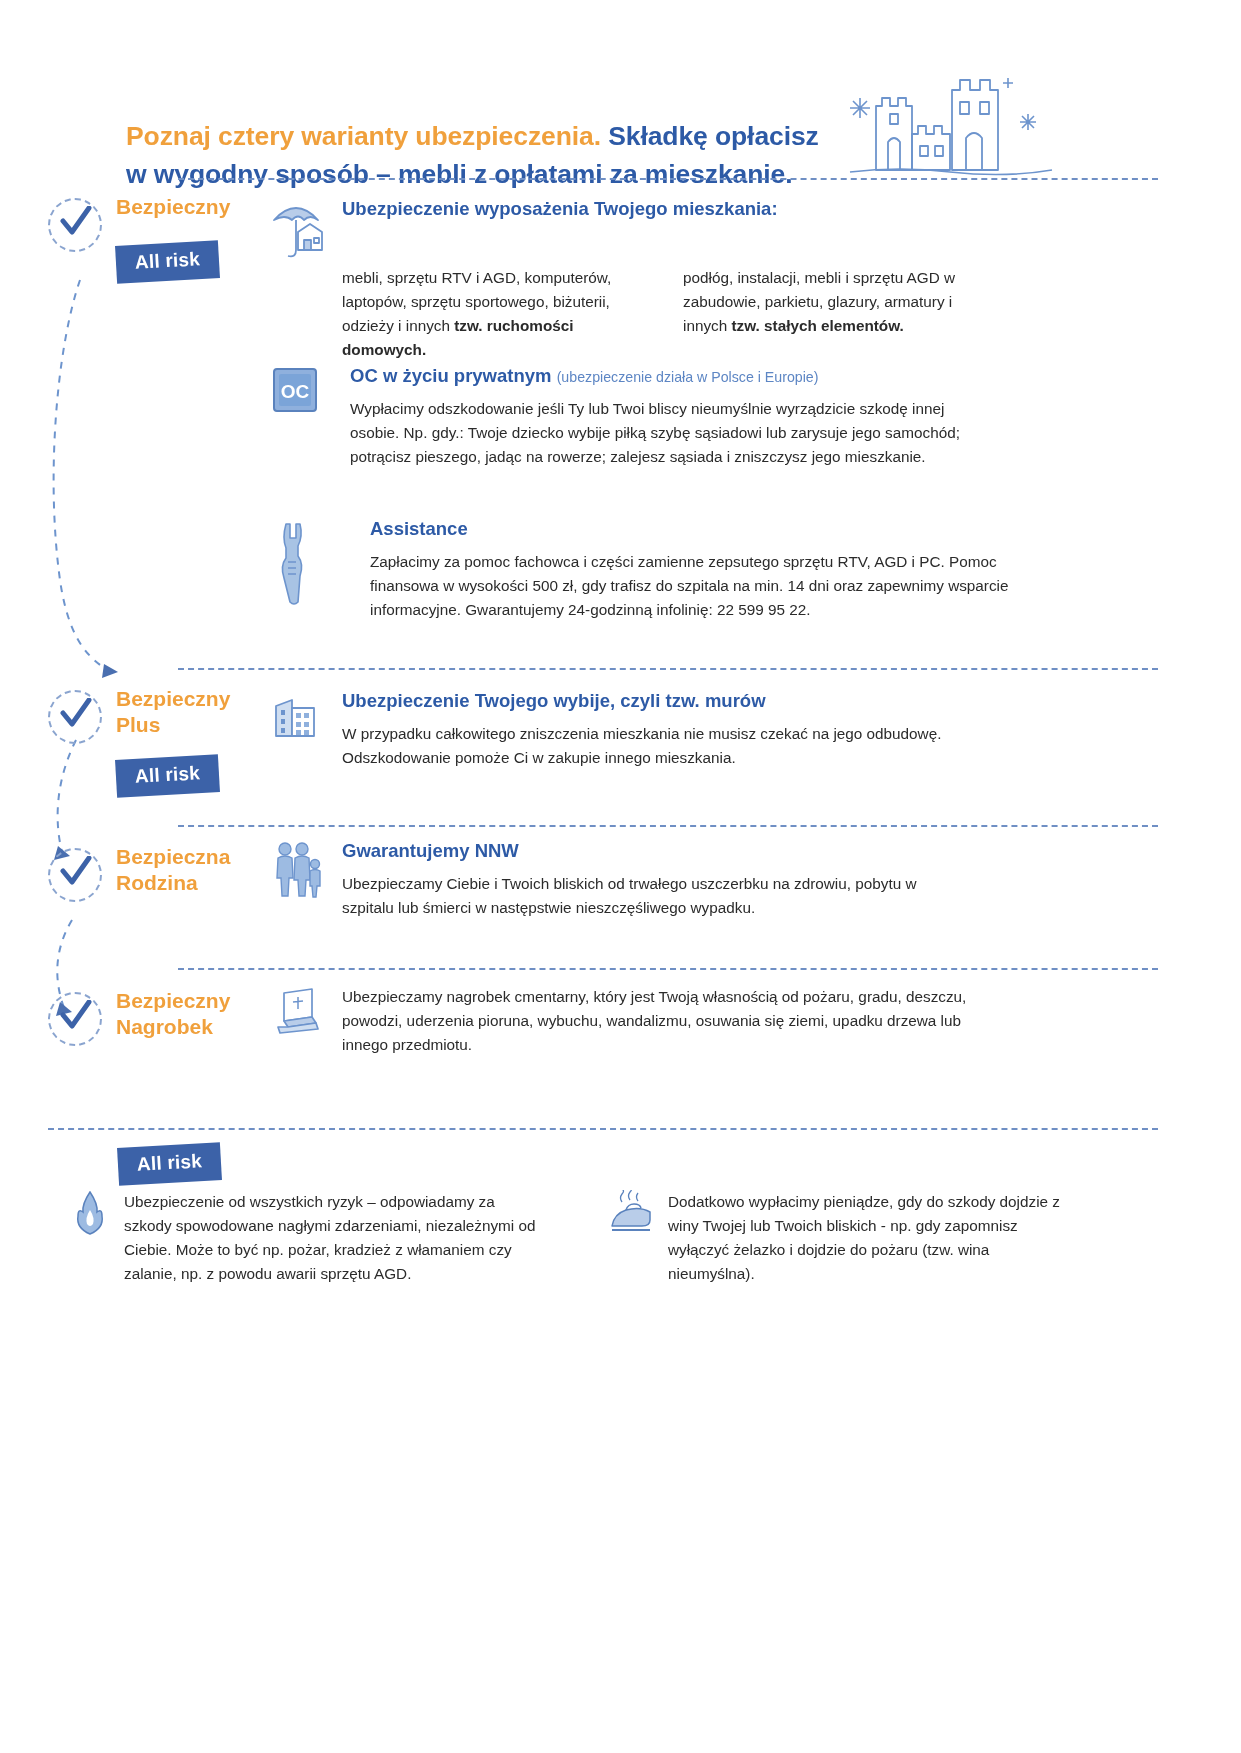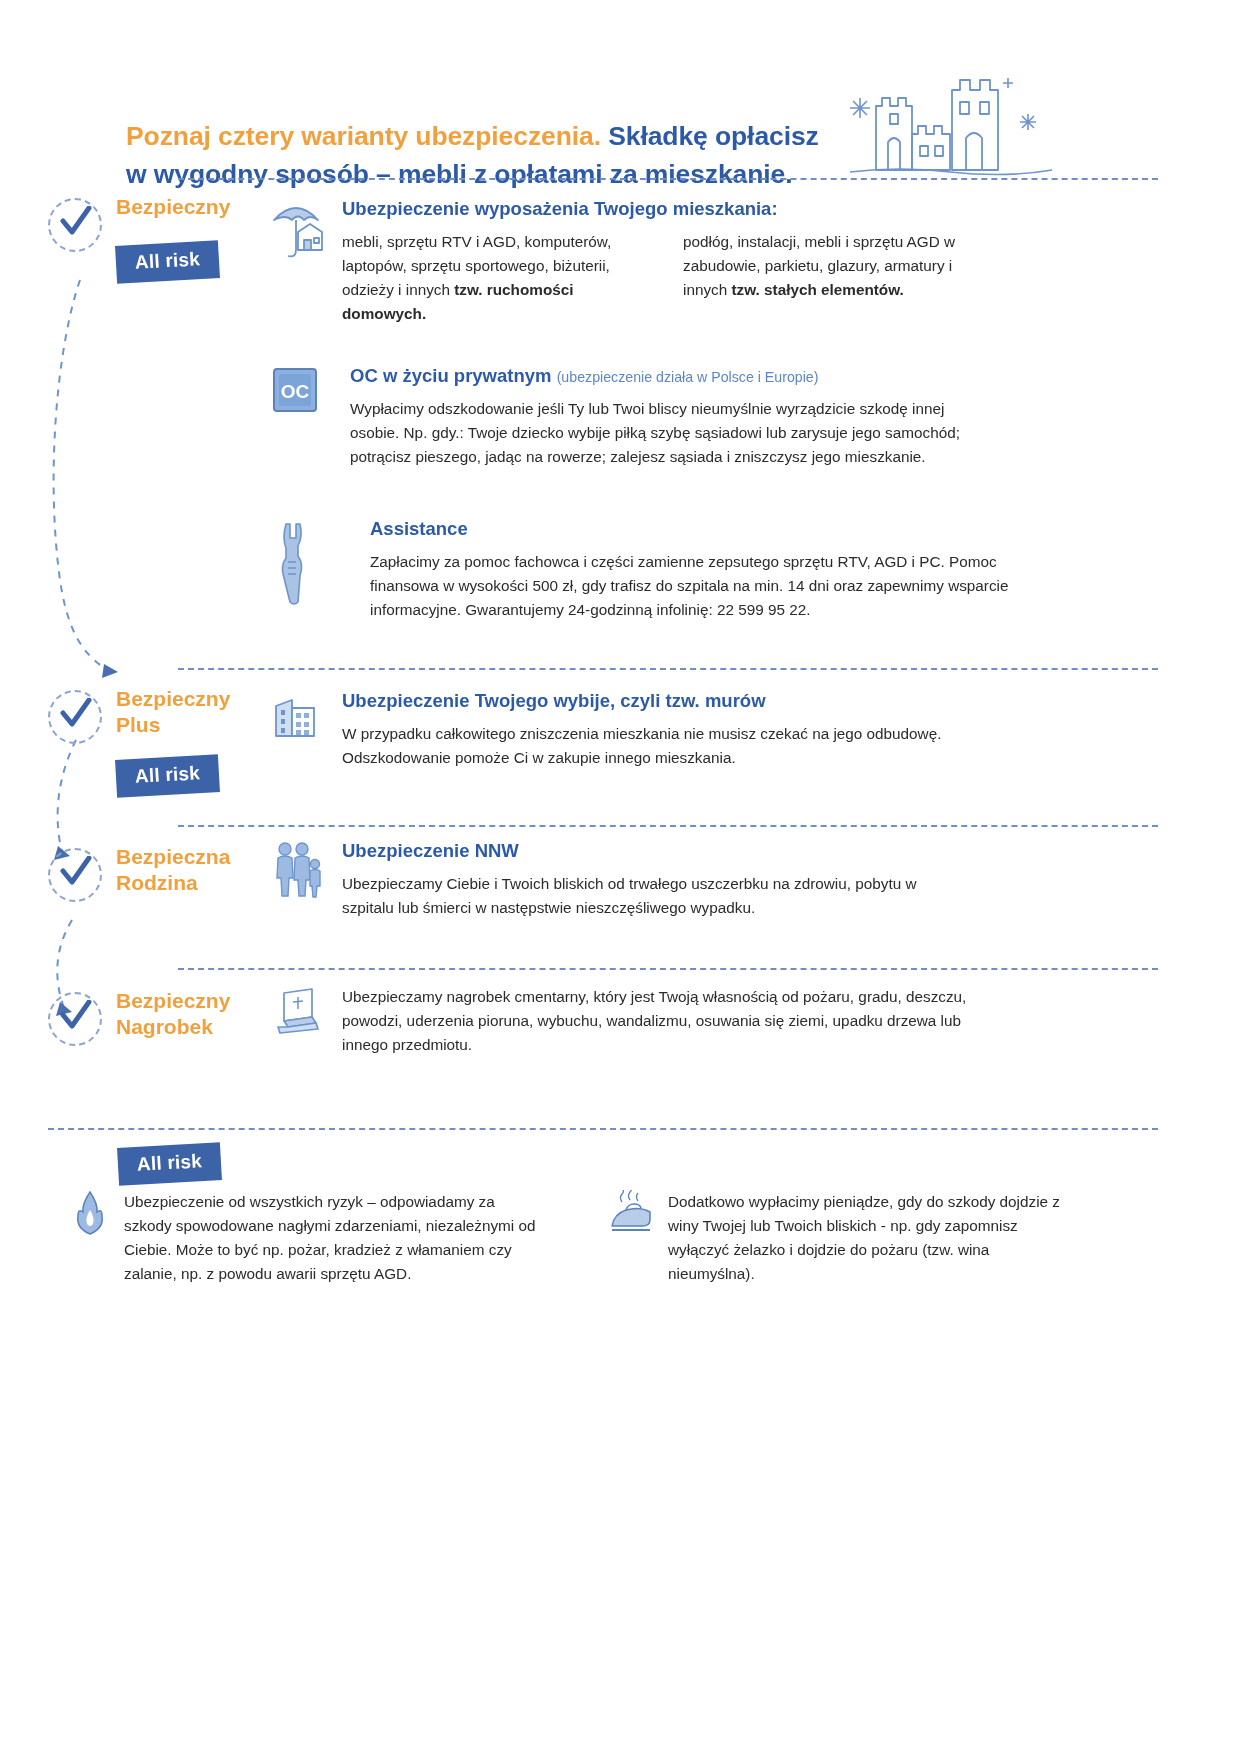--- a/index.html
+++ b/index.html
@@ -134,21 +134,21 @@
     font-size: 15.3px;
     line-height: 1.57;
     color: #2b2b2b;
   }
   .block-body b { font-weight: bold; }
 
   .cols {
     display: flex;
     gap: 54px;
   }
-  .col { width: 290px; }
+  .col { width: 290px; margin-top: 36px; }
 
   
   .footer-cols {
     position: absolute;
     left: 70px;
     top: 1190px;
     width: 1010px;
     display: flex;
     gap: 68px;
   }
@@ -334,21 +334,21 @@
       <g fill="#9dbbe2" stroke="#6d94cd" stroke-width="1.4">
         <circle cx="15" cy="9" r="6"></circle>
         <path d="M8 18 Q15 14 22 18 L23 38 L19 38 L18 56 L12 56 L11 38 L7 38 Z"></path>
         <circle cx="32" cy="9" r="6"></circle>
         <path d="M25 18 Q32 14 39 18 L40 40 L36 40 L35 56 L29 56 L28 40 L24 40 Z"></path>
         <circle cx="45" cy="24" r="4.5"></circle>
         <path d="M40 31 Q45 28 50 31 L50 46 L47 46 L46 57 L43 57 L42 46 L40 46 Z"></path>
       </g>
     </svg>
     <div style="margin-left:72px;">
-      <div class="block-title">Ubezpieczenie NNW</div>
+      <div class="block-title">Gwarantujemy NNW</div>
       <div class="block-body" style="width:630px;">Ubezpieczamy Ciebie i Twoich bliskich od trwałego uszczerbku na zdrowiu, pobytu w szpitalu lub śmierci w następstwie nieszczęśliwego wypadku.</div>
     </div>
   </div>
 
   <div class="sep" style="left:178px; top:968px; width:980px;"></div>
 
   <div class="variant" style="top:992px;">
     <div class="check-circle"></div>
     <svg class="check-mark" viewBox="0 0 32 34">
       <path d="M3 15 L12 26 L29 2" fill="none" stroke="#3c62a8" stroke-width="5" stroke-linecap="round" stroke-linejoin="round"></path>

